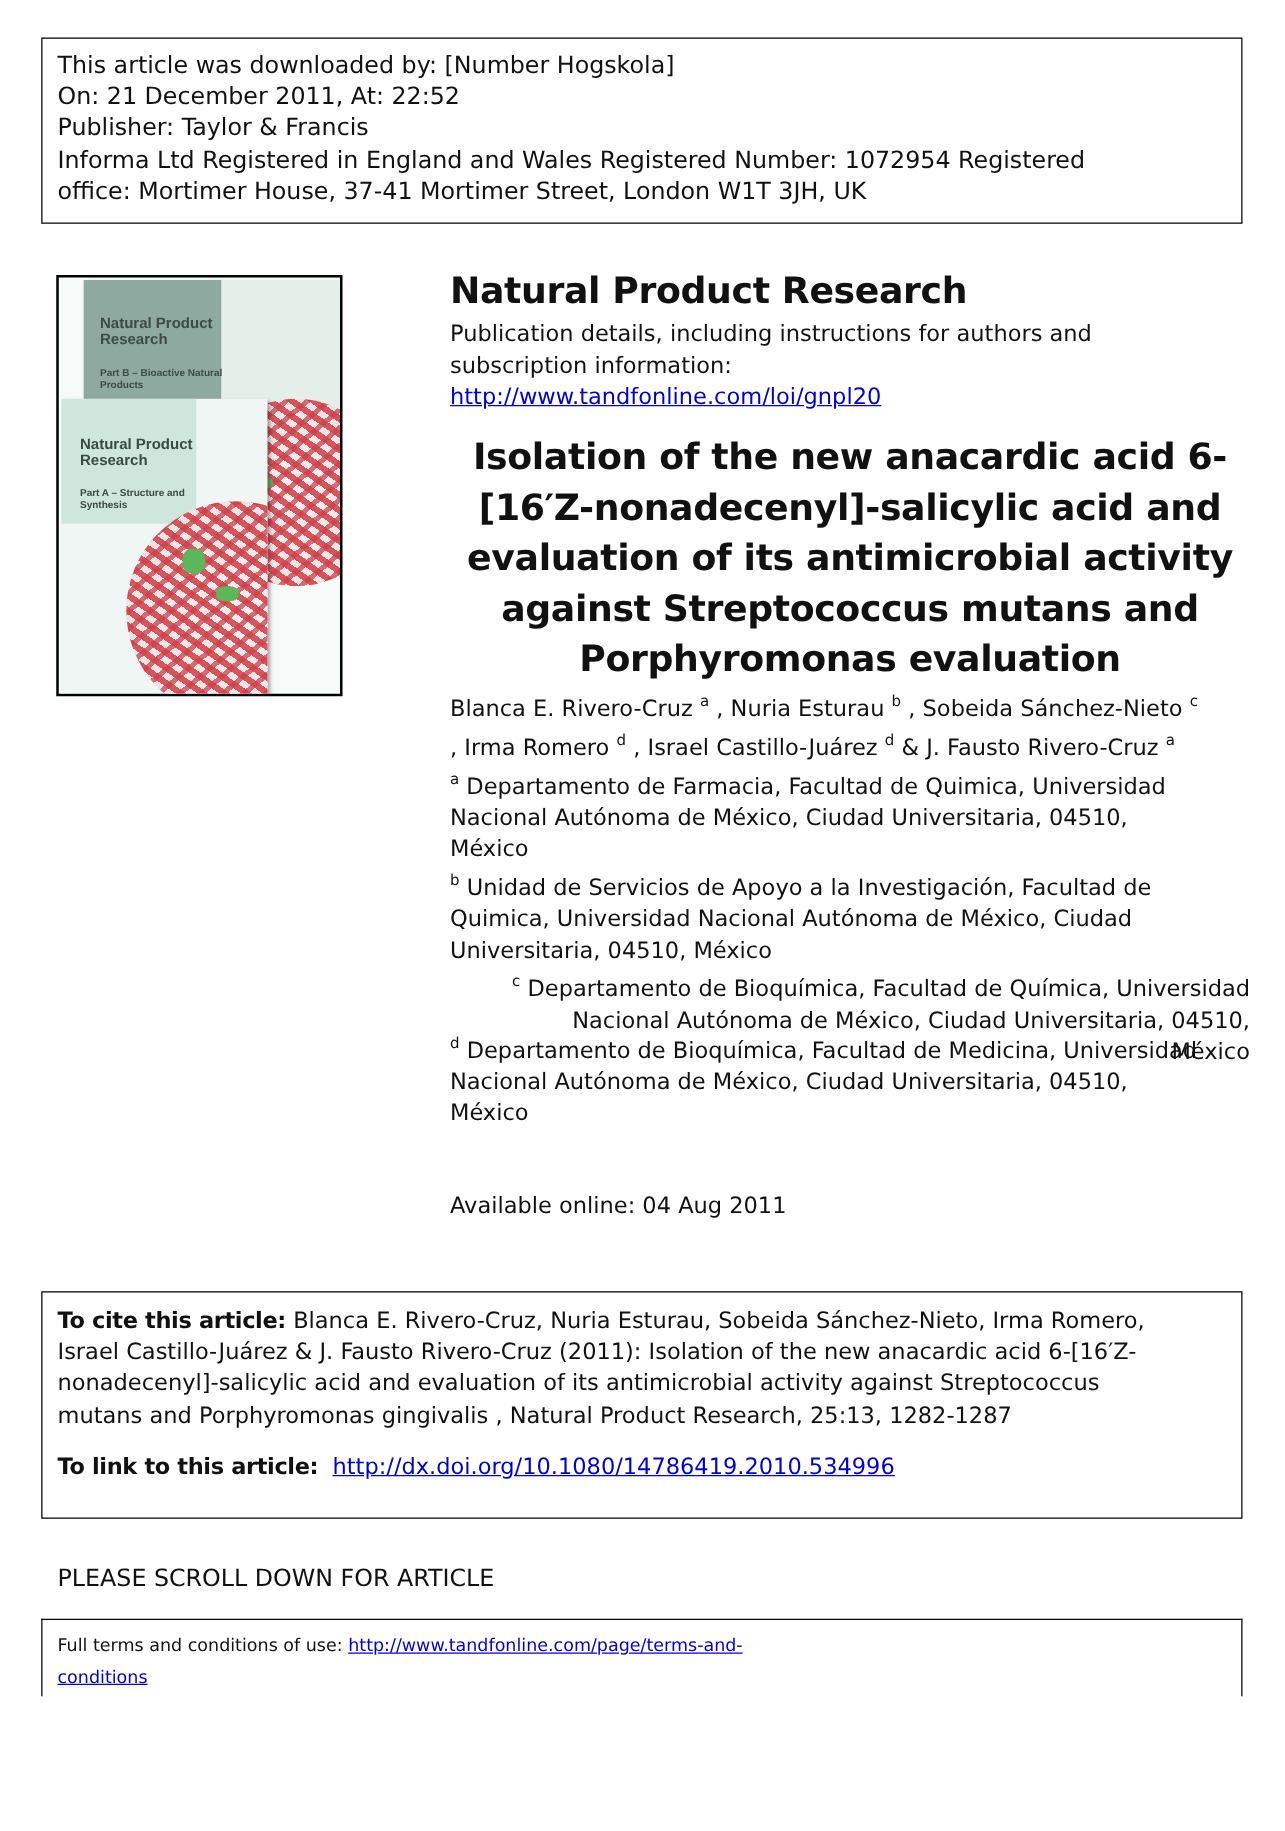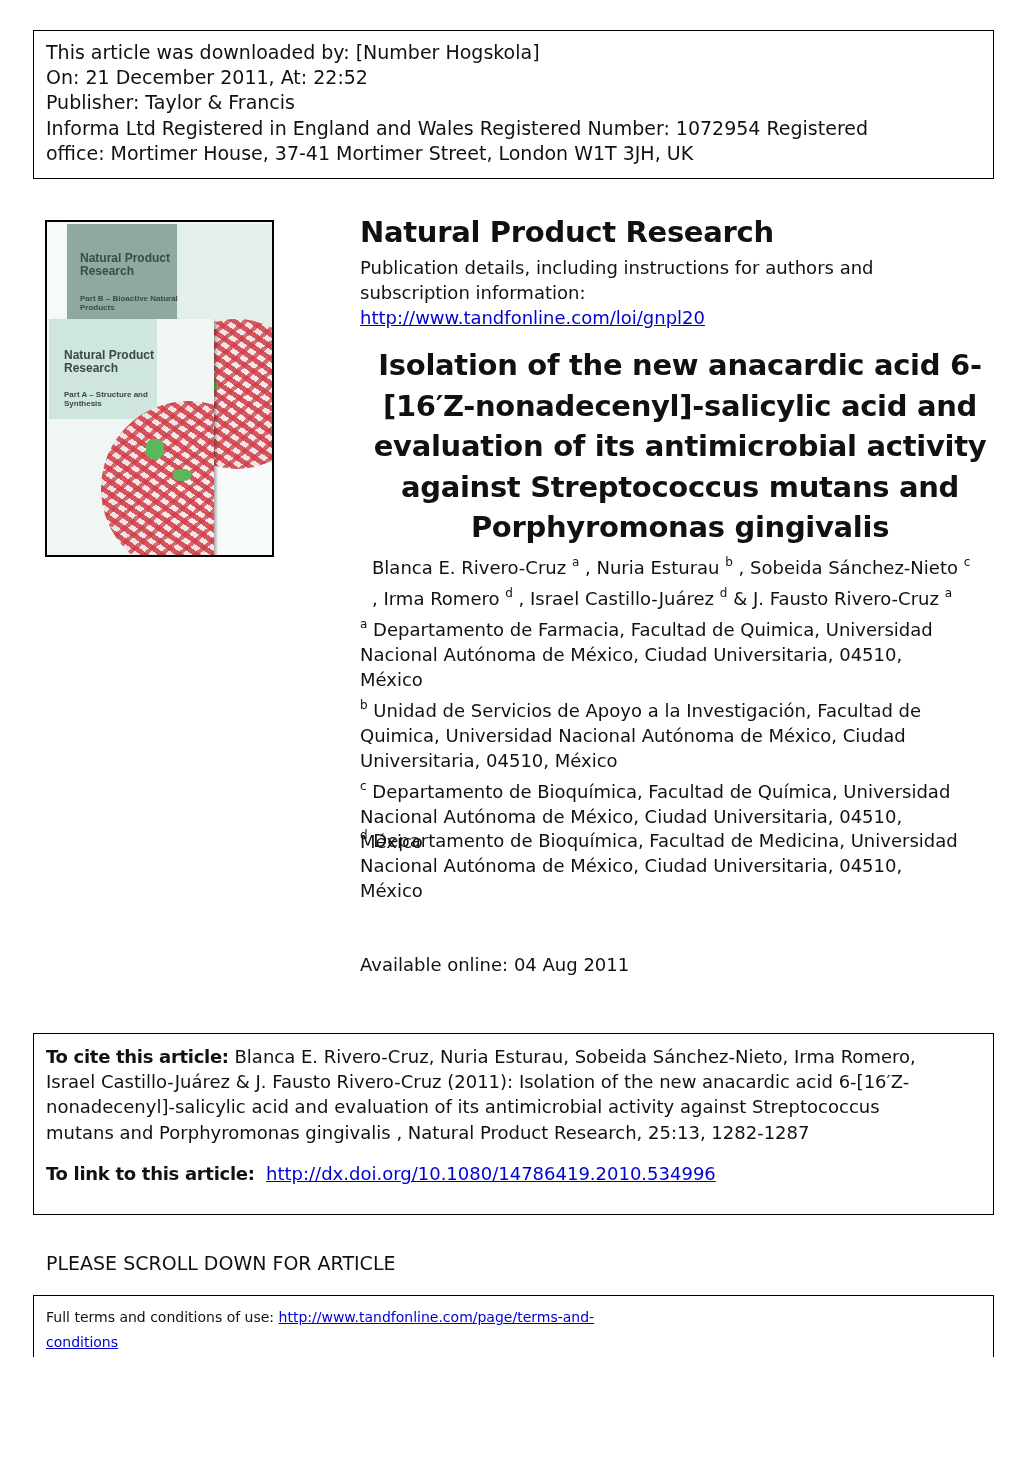--- a/index.html
+++ b/index.html
@@ -119,36 +119,36 @@
     #article-title {
       position: absolute; left: 360px; top: 345px; width: 640px;
       font-size: 29px; font-weight: bold; line-height: 40.6px;
       letter-spacing: -0.3px;
       text-align: center;
     }
     #article-title .line { display: block; white-space: nowrap; }
 
     #authors {
       position: absolute; left: 360px; top: 552px; width: 640px;
-      font-size: 18px; line-height: 31px; margin-left: 12px;
+      font-size: 18px; line-height: 31px;
     }
     #authors .line { display: block; white-space: nowrap; }
     sup {
       font-size: 12px;
       vertical-align: 8px;
       line-height: 0;
     }
     .affil {
       position: absolute; left: 360px; width: 640px;
       font-size: 18px; line-height: 25px;
     }
     .affil .line { display: block; white-space: nowrap; }
     #affil-a { top: 617px; }
     #affil-b { top: 698px; }
-    #affil-c { top: 779px; }
+    #affil-c { top: 779px; text-align: right; }
     #affil-d { top: 828px; }
     #available {
       position: absolute; left: 360px; top: 952px;
       font-size: 18px; line-height: 25px; white-space: nowrap;
     }
 
     #cite-box {
       left: 33px; top: 1033px; width: 961px; height: 182px;
       padding: 10px 0 0 12px;
       font-size: 18px; line-height: 25.2px;
@@ -215,21 +215,21 @@
 </div>
 <div id="journal-link">
   <a class="link">http://www.tandfonline.com/loi/gnpl20</a>
 </div>
 
 <div id="article-title">
   <span class="line">Isolation of the new anacardic acid 6-</span>
   <span class="line">[16′Z-nonadecenyl]-salicylic acid and</span>
   <span class="line">evaluation of its antimicrobial activity</span>
   <span class="line">against Streptococcus mutans and</span>
-  <span class="line">Porphyromonas gingivalis</span>
+  <span class="line">Porphyromonas evaluation</span>
 </div>
 
 <div id="authors">
   <span class="line">
     <span>Blanca E. Rivero-Cruz</span>
     <sup>a</sup><span> , </span><span>Nuria Esturau</span>
     <sup>b</sup><span> , </span><span>Sobeida Sánchez-Nieto</span>
     <sup>c</sup>
   </span>
   <span class="line">

